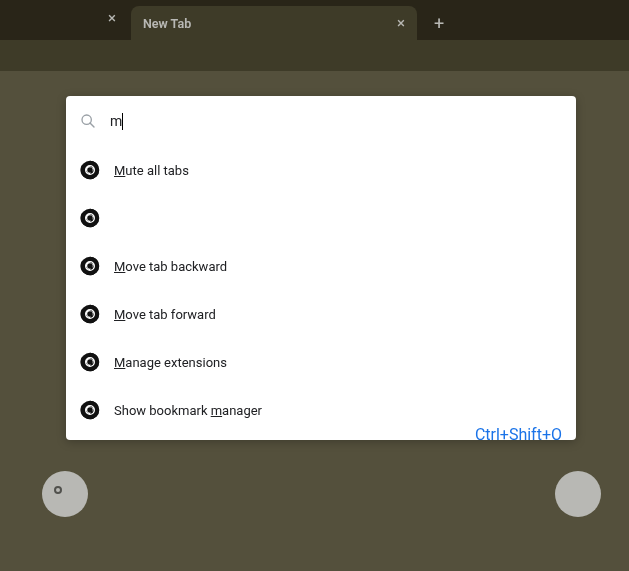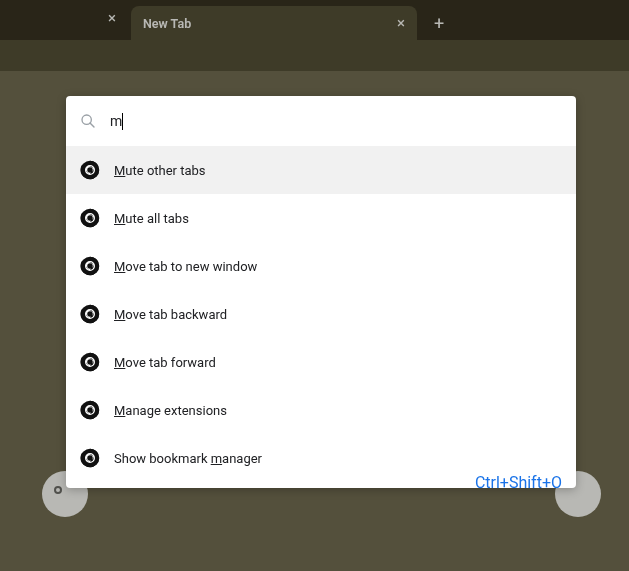--- a/index.html
+++ b/index.html
@@ -151,37 +151,30 @@
   <div class="search-row">
     <svg width="16" height="16" viewBox="0 0 24 24">
       <circle cx="10" cy="10" r="7" fill="none" stroke="#9aa0a6" stroke-width="2"></circle>
       <line x1="15" y1="15" x2="21" y2="21" stroke="#9aa0a6" stroke-width="2" stroke-linecap="round"></line>
     </svg>
     <span style="font-size:14px;margin-left:14px;color:#202124;">m</span>
     <span class="caret"></span>
     <input type="text" class="search-input" style="opacity: 0; position: absolute;" placeholder="">
   </div>
   <div id="cmd-list">
-      <div class="cmd-item highlight">
-        <svg class="cmd-icon">
-          <use href="#chrome-ico"></use>
-        </svg>
-        <span class="cmd-label"><span class="ul">M</span>ute other tabs</span>
-      </div>
       <div class="cmd-item">
         <svg class="cmd-icon">
           <use href="#chrome-ico"></use>
         </svg>
         <span class="cmd-label"><span class="ul">M</span>ute all tabs</span>
       </div>
       <div class="cmd-item">
         <svg class="cmd-icon">
           <use href="#chrome-ico"></use>
         </svg>
-        <span class="cmd-label"><span class="ul">M</span>ove tab to new window</span>
       </div>
       <div class="cmd-item">
         <svg class="cmd-icon">
           <use href="#chrome-ico"></use>
         </svg>
         <span class="cmd-label"><span class="ul">M</span>ove tab backward</span>
       </div>
       <div class="cmd-item">
         <svg class="cmd-icon">
           <use href="#chrome-ico"></use>

